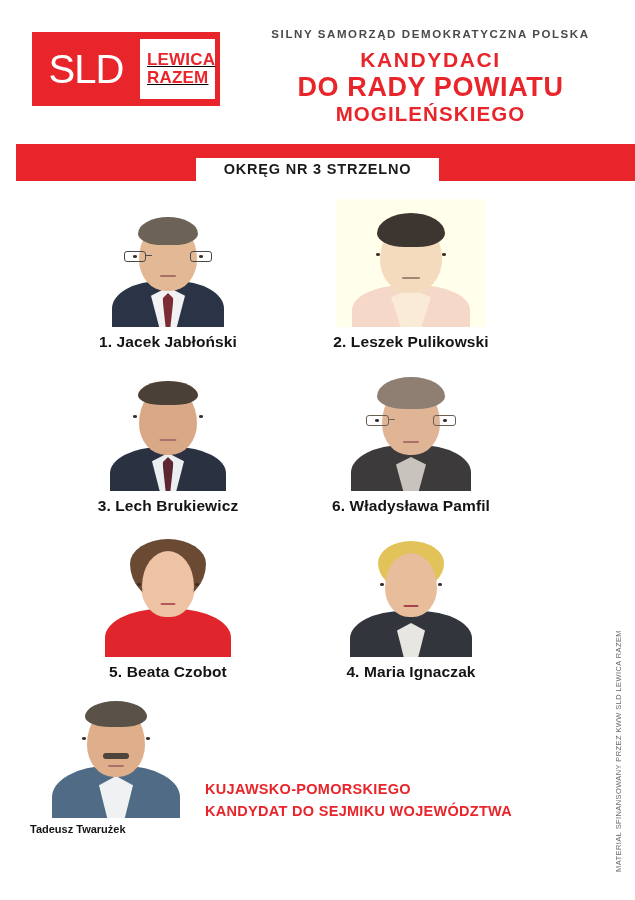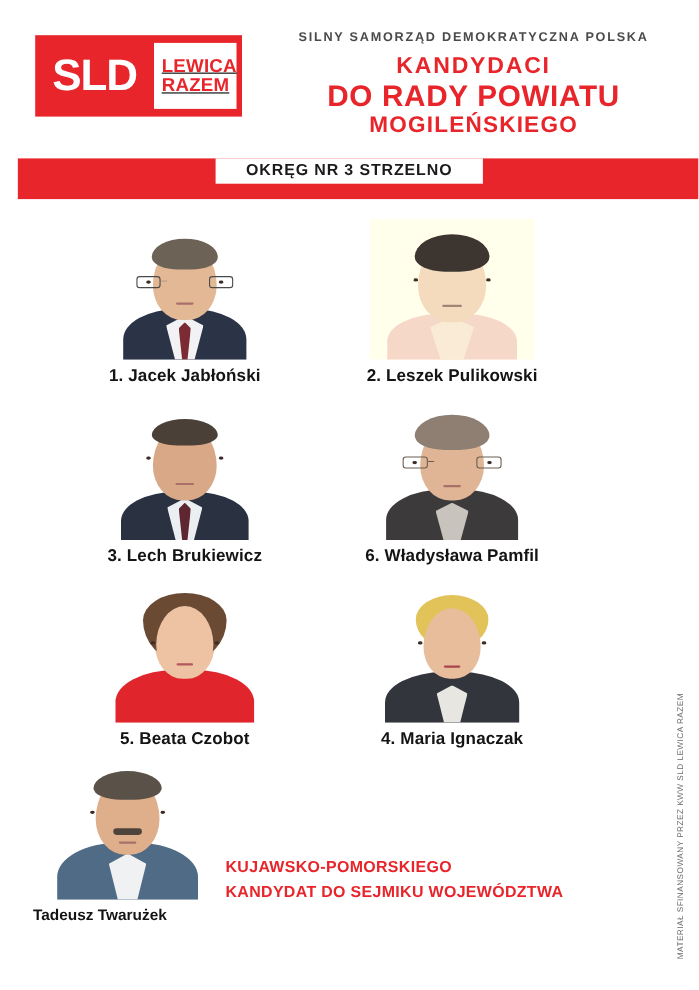--- a/index.html
+++ b/index.html
@@ -28,21 +28,21 @@
     background: #e8252a;
     display: flex;
     align-items: stretch;
   }
   .logo-sld {
     flex: 0 0 108px;
     display: flex;
     align-items: center;
     justify-content: center;
     color: #ffffff;
-    font-weight: bold;
+    font-weight: normal;
     font-size: 40px;
     letter-spacing: -1px;
     font-family: "Liberation Sans", sans-serif;
   }
   .logo-white {
     background: #ffffff;
     margin: 7px 8px 7px 0;
     flex: 1 1 auto;
     display: flex;
     flex-direction: column;
@@ -95,21 +95,21 @@
     letter-spacing: 1.1px;
     line-height: 1.2;
   }
 
   
   .band {
     position: relative;
     height: 37px;
     background: #e8252a;
     display: flex;
-    align-items: flex-start;
+    align-items: flex-end;
     justify-content: center;
   }
   .band-inner {
     background: #ffffff;
     color: #1b1b1b;
     font-weight: bold;
     font-size: 14.5px;
     letter-spacing: 0.8px;
     padding: 3px 28px 4px 28px;
     white-space: nowrap;
@@ -160,21 +160,21 @@
   }
   .sejmik-photo {
     position: absolute;
     left: 42px; top: 0px;
     width: 148px; height: 135px;
     overflow: hidden;
   }
   .sejmik-name {
     position: absolute;
     left: 30px; top: 140px;
-    font-size: 14px;
+    font-size: 11px;
     font-weight: bold;
     color: #141414;
     white-space: nowrap;
   }
   .sejmik-text {
     position: absolute;
     left: 205px; top: 95px;
     color: #e8252a;
     font-weight: bold;
     font-size: 14.5px;

